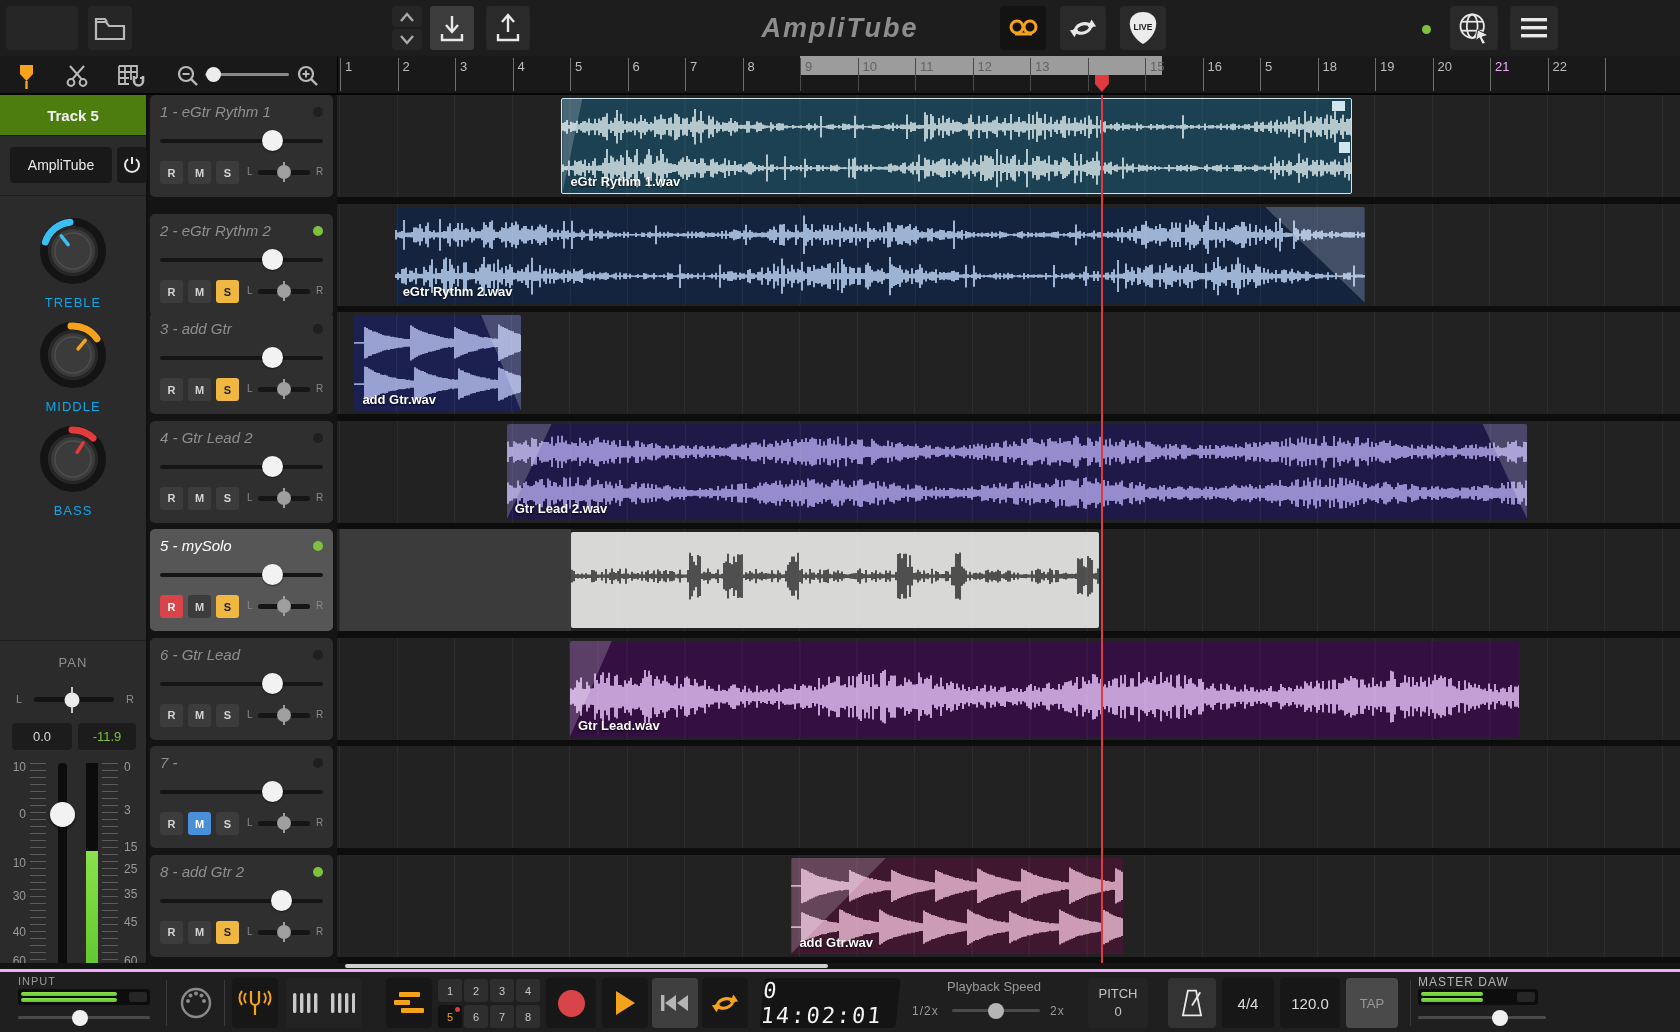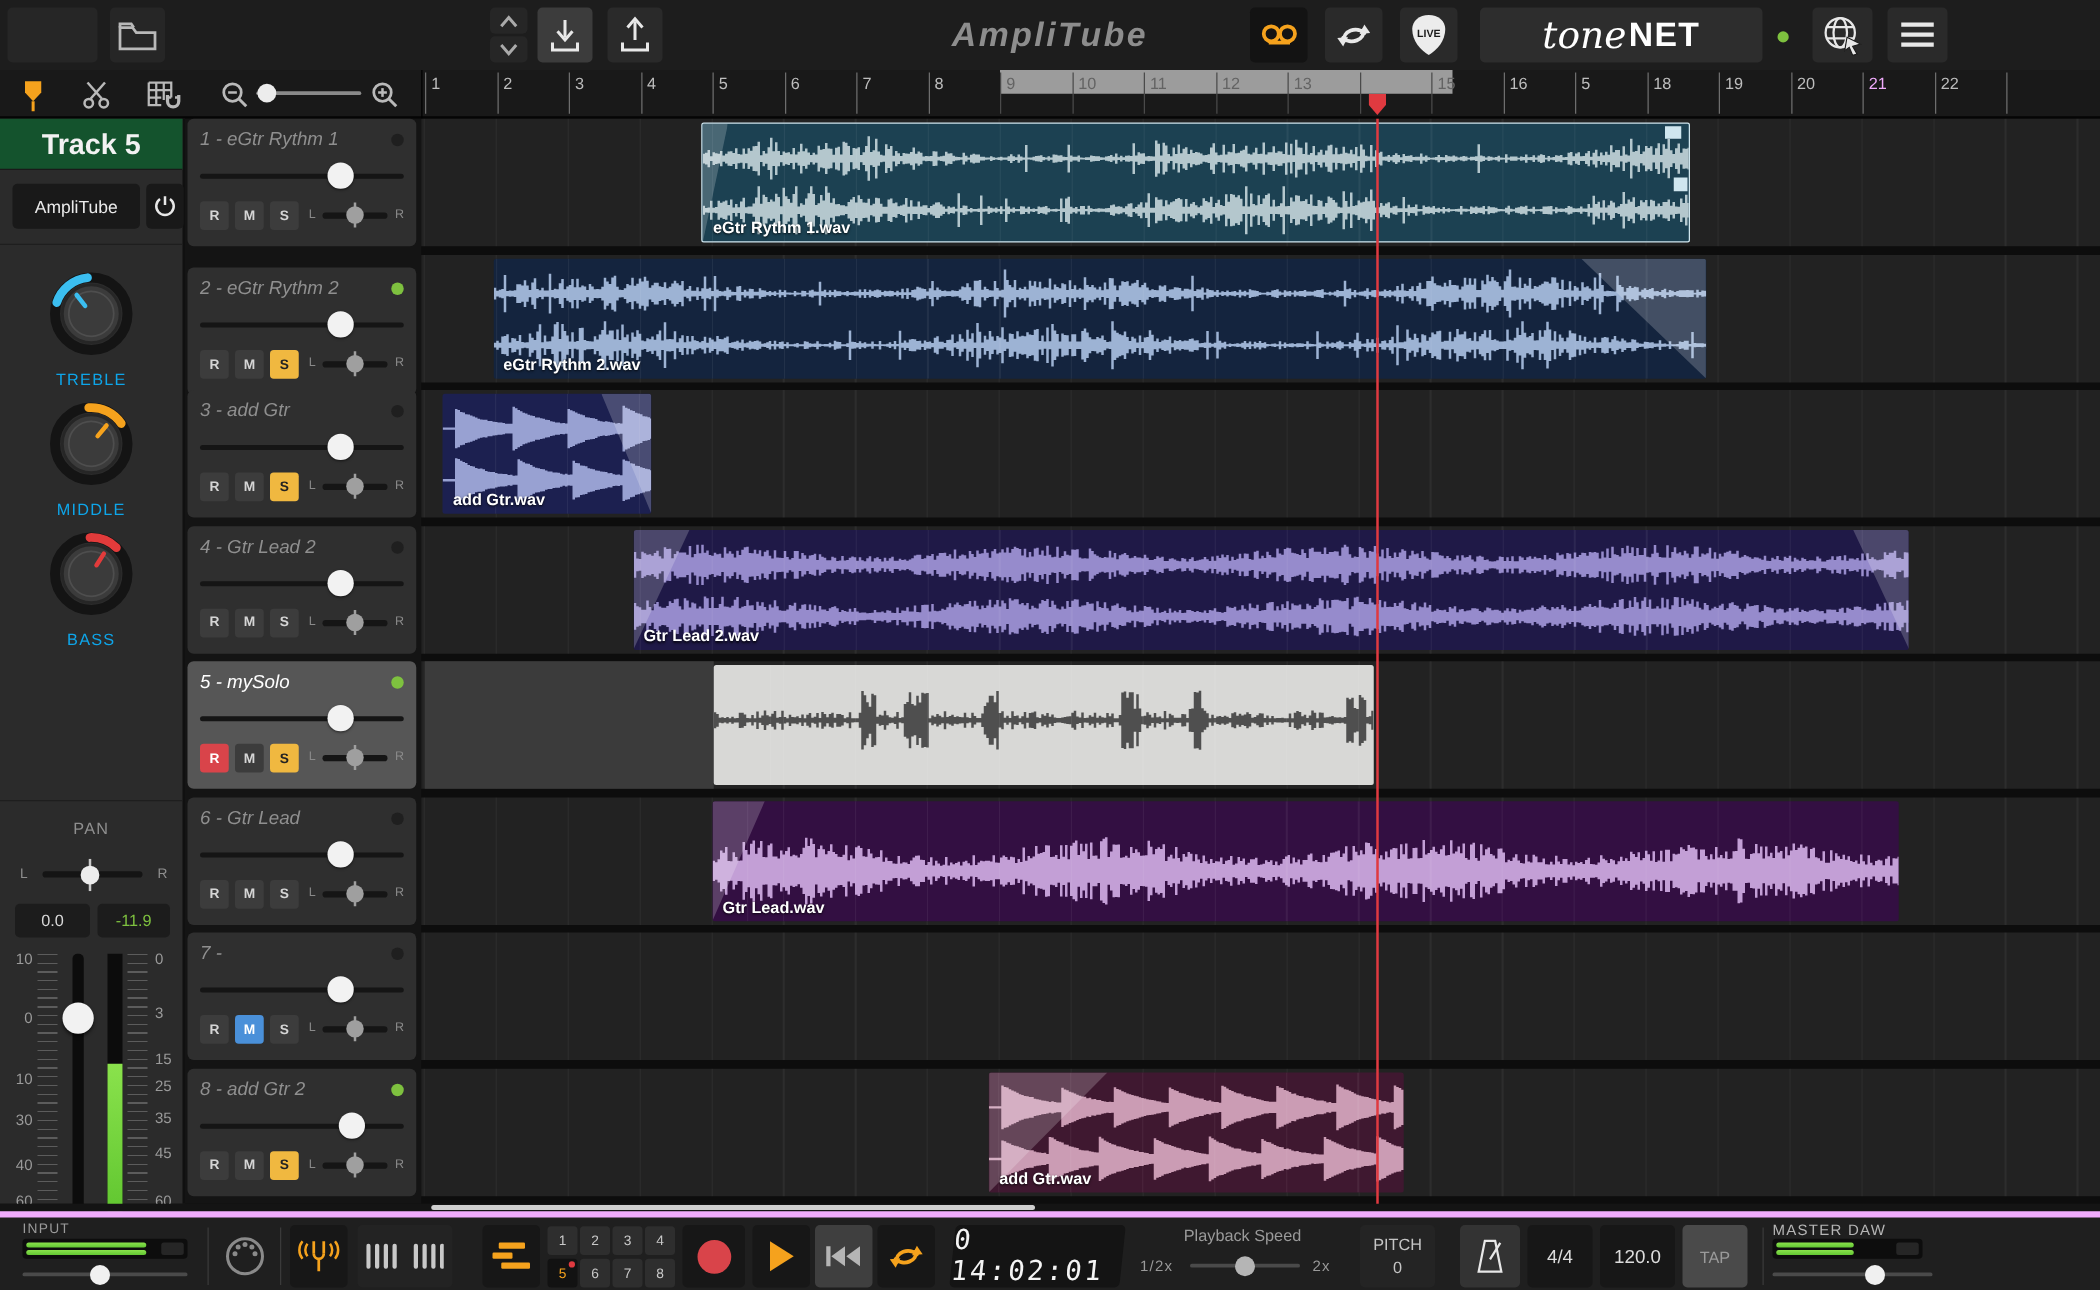--- a/index.html
+++ b/index.html
@@ -26,22 +26,22 @@
   .loopband{position:absolute;top:0;height:19px;background:#9c9c9c;}
   .rtick{position:absolute;top:2px;bottom:2px;width:1px;}
   .rnum{position:absolute;top:3px;font-size:13px;}
   .playmarker{position:absolute;top:19px;width:14px;height:17px;background:#e03a40;
      clip-path:polygon(0 0,100% 0,100% 52%,50% 100%,0 52%);}
   .zoom-slider-track{position:absolute;left:205px;top:17px;width:84px;height:3px;background:#8a8a8a;border-radius:2px;}
   .zoom-slider-knob{position:absolute;left:206px;top:11px;width:15px;height:15px;border-radius:50%;background:#ececec;}
   
   .main{position:absolute;left:0;top:95px;width:1680px;height:868px;background:#0d0d0d;}
   .ctrlpanel{position:absolute;left:0;top:0;width:148px;height:868px;background:#2b2b2b;border-right:2px solid #101010;box-sizing:border-box;}
-  .track-title{position:absolute;left:0;top:0;width:146px;height:40px;background:#14532d;border-bottom:1px solid #1a1a1a;
-     display:flex;align-items:center;justify-content:center;font-size:23px;font-weight:bold;color:#f2f2f2;}
+  .track-title{position:absolute;left:0;top:0;width:146px;height:40px;background:#4d7c0f;border-bottom:1px solid #1a1a1a;
+     display:flex;align-items:center;justify-content:center;font-size:15px;font-weight:bold;color:#f2f2f2;}
   .plugin-btn{position:absolute;left:10px;top:52px;width:102px;height:36px;background:#191919;border-radius:4px;
      display:flex;align-items:center;justify-content:center;font-size:14px;color:#eaeaea;}
   .power-btn{position:absolute;left:117px;top:52px;width:30px;height:36px;background:#191919;border-radius:4px;
      display:flex;align-items:center;justify-content:center;}
   .divline{position:absolute;left:0;width:146px;height:1px;background:#1e1e1e;}
   .knobwrap{position:absolute;left:0;width:146px;text-align:center;}
   .knoblabel{font-size:13px;color:#0ea5e9;letter-spacing:1px;margin-top:2px;}
   .panlabel{position:absolute;left:0;top:560px;width:146px;text-align:center;font-size:13px;color:#8e8e8e;letter-spacing:1px;}
   .pan-lr{position:absolute;font-size:11px;color:#8e8e8e;}
   .pan-track{position:absolute;left:34px;top:602px;width:80px;height:5px;background:#141414;border-radius:3px;}
@@ -78,21 +78,21 @@
   .clip svg{position:absolute;left:0;top:0;}
   .cliplabel{position:absolute;left:8px;bottom:4px;font-size:13px;font-weight:bold;color:#fff;text-shadow:0 1px 2px rgba(0,0,0,.85);}
   .fade{position:absolute;top:0;bottom:0;background:rgba(255,255,255,.2);}
   .clipgrid{position:absolute;inset:0;background-image:repeating-linear-gradient(to right,rgba(255,255,255,.06) 0 1px,transparent 1px 57.5px);}
   .handle{position:absolute;background:#cfe6ef;}
   .playline{position:absolute;top:0;bottom:0;width:2px;background:#e03a40;z-index:40;}
   
   .hscroll{position:absolute;left:0;top:963px;width:1680px;height:6px;background:#141414;}
   .hthumb{position:absolute;left:345px;top:1px;width:483px;height:4px;border-radius:2px;background:#cfcfcf;}
   
-  .transport{position:absolute;left:0;top:969px;width:1680px;height:63px;background:#1f1f1f;border-top:5px solid #f0abfc;box-sizing:border-box;padding-left:12px;}
+  .transport{position:absolute;left:0;top:969px;width:1680px;height:63px;background:#1f1f1f;border-top:3px solid #f0abfc;box-sizing:border-box;padding-left:12px;}
   .tp-label{position:absolute;font-size:11px;color:#9a9a9a;letter-spacing:1px;}
   .meterbox{position:absolute;height:16px;background:#0d0d0d;border-radius:3px;}
   .gbar{position:absolute;height:4px;border-radius:2px;background:linear-gradient(#8ae24c,#62c733);}
   .mcap{position:absolute;width:18px;height:10px;top:3px;background:#262626;border-radius:2px;}
   .sl-track{position:absolute;height:3px;background:#4a4a4a;border-radius:2px;}
   .sl-knob{position:absolute;width:16px;height:16px;border-radius:50%;background:#f0f0f0;}
   .tdivider{position:absolute;top:8px;width:1px;height:46px;background:#3a3a3a;}
   .tbtn{position:absolute;top:6px;height:50px;background:#171717;border-radius:4px;display:flex;align-items:center;justify-content:center;}
   .gridcell{position:absolute;width:24px;height:23px;border-radius:3px;background:#2e2e2e;color:#c9c9c9;
      display:flex;align-items:center;justify-content:center;font-size:11px;}
@@ -155,24 +155,20 @@
         <polygon points="33,11 39,20 28,21" fill="#e8e8e8"></polygon>
         <path d="M32 17 a12 10 0 0 1 -21 8" fill="none" stroke="#e8e8e8" stroke-width="4" stroke-linecap="round"></path>
         <polygon points="11,34 5,25 16,24" fill="#e8e8e8"></polygon>
       </svg>
     </div>
     <div class="btn" style="left:1120px;width:46px;">
       <svg width="34" height="38" viewBox="0 0 36 40">
         <path d="M18 3 C26 3 32 8 32 15 C32 25 25 33 18 37 C11 33 4 25 4 15 C4 8 10 3 18 3 Z" fill="#ececec"></path>
         <text x="18" y="22" text-anchor="middle" font-size="9" font-weight="bold" fill="#1a1a1a">LIVE</text>
       </svg>
-    </div>
-    <div class="tonenet">
-      <span class="script">tone</span>
-        <span class="boldpart">NET</span>
     </div>
     <div class="green-dot"></div>
     <div class="btn" style="left:1450px;width:48px;">
       <svg width="36" height="36" viewBox="0 0 40 40">
         <circle cx="18" cy="18" r="13" fill="none" stroke="#e8e8e8" stroke-width="2"></circle>
         <ellipse cx="18" cy="18" rx="6" ry="13" fill="none" stroke="#e8e8e8" stroke-width="2"></ellipse>
         <line x1="6" y1="13" x2="30" y2="13" stroke="#e8e8e8" stroke-width="2"></line>
         <line x1="6" y1="23" x2="30" y2="23" stroke="#e8e8e8" stroke-width="2"></line>
         <polygon points="24,22 36,28 29,30 33,37 29,38 26,31 22,34" fill="#e8e8e8" stroke="#1d1d1d" stroke-width="1"></polygon>
       </svg>

